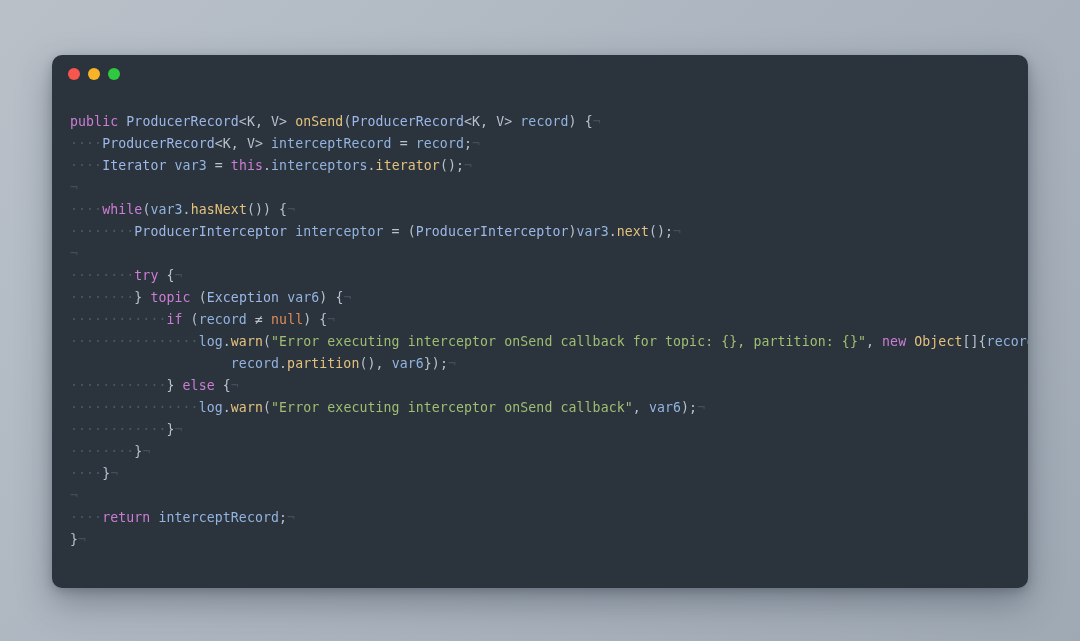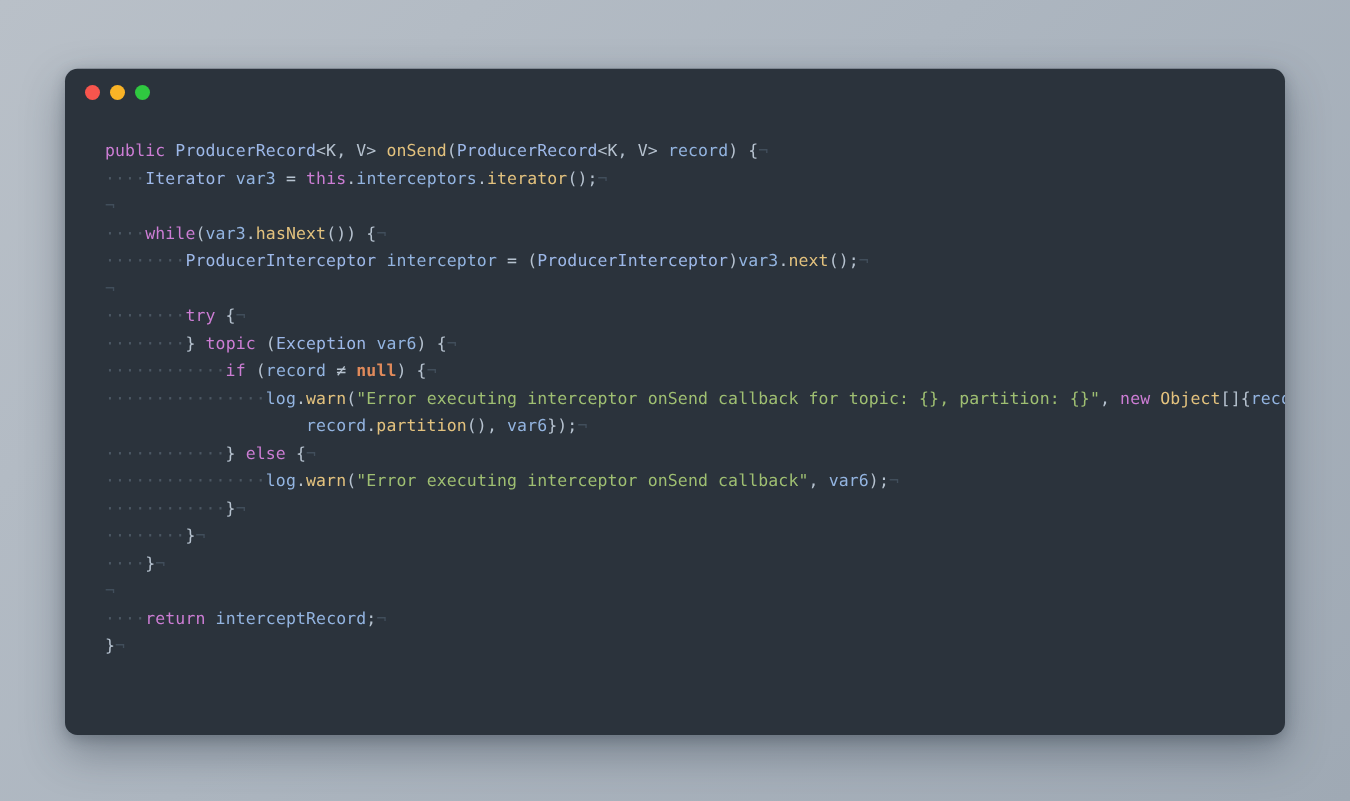--- a/index.html
+++ b/index.html
@@ -46,61 +46,62 @@
     height: 12px;
     border-radius: 50%;
     margin-right: 8px;
     display: inline-block;
   }
   .dot-close { background: #f7554d; }
   .dot-min   { background: #f9b326; }
   .dot-max   { background: #2fc840; }
 
   .code-area {
-    padding: 18px 0 0 18px;
+    padding: 18px 0 0 4px;
     box-sizing: border-box;
   }
 
   .code-line {
     height: 22px;
     line-height: 22px;
     font-size: 13.2px;
     white-space: pre;
     padding-left: 14px;
     letter-spacing: 0.1px;
     color: #a9b7c6;
   }
 
   
   .kw      { color: #cc7dd4; }   
   .type    { color: #9db8e8; }   
   .var     { color: #93b4e0; }   
   .fn      { color: #e3c27e; }   
   .str     { color: #9fbf72; }   
-  .lit     { color: #e08a5b; font-weight: bold; }   
+  .lit     { color: #e08a5b; }   
   .punc    { color: #b6c2cf; }   
   .cmt     { color: #7f8b99; }   
   .ws      { color: #4b5763; }   
   .eol     { color: #414e5b; }   
   .opr     { color: #b6c2cf; }   
 </style>
 </head>
 <body>
 
 <div class="stage">
   <div class="code-card">
 
     <div class="titlebar">
       <span class="dot dot-close"></span>
       <span class="dot dot-min"></span>
       <span class="dot dot-max"></span>
     </div>
 
     <div class="code-area" id="code-area">
         <div class="code-line"><span class="kw">public</span><span class="punc"> </span><span class="type">ProducerRecord</span><span class="punc">&lt;K, V&gt;</span><span class="punc"> </span><span class="fn">onSend</span><span class="punc">(</span><span class="type">ProducerRecord</span><span class="punc">&lt;K, V&gt;</span><span class="punc"> </span><span class="var">record</span><span class="punc">) {</span><span class="eol">¬</span></div>
+        <div class="code-line"><span class="ws">····</span><span class="type">ProducerRecord</span><span class="punc">&lt;K, V&gt;</span><span class="punc"> </span><span class="var">interceptRecord</span><span class="opr"> = </span><span class="var">record</span><span class="punc">;</span><span class="eol">¬</span></div>
         <div class="code-line"><span class="ws">····</span><span class="type">Iterator</span><span class="punc"> </span><span class="var">var3</span><span class="opr"> = </span><span class="kw">this</span><span class="punc">.</span><span class="var">interceptors</span><span class="punc">.</span><span class="fn">iterator</span><span class="punc">();</span><span class="eol">¬</span></div>
         <div class="code-line"><span class="eol">¬</span></div>
         <div class="code-line"><span class="ws">····</span><span class="kw">while</span><span class="punc">(</span><span class="var">var3</span><span class="punc">.</span><span class="fn">hasNext</span><span class="punc">()) {</span><span class="eol">¬</span></div>
         <div class="code-line"><span class="ws">········</span><span class="type">ProducerInterceptor</span><span class="punc"> </span><span class="var">interceptor</span><span class="opr"> = </span><span class="punc">(</span><span class="type">ProducerInterceptor</span><span class="punc">)</span><span class="var">var3</span><span class="punc">.</span><span class="fn">next</span><span class="punc">();</span><span class="eol">¬</span></div>
         <div class="code-line"><span class="eol">¬</span></div>
         <div class="code-line"><span class="ws">········</span><span class="kw">try</span><span class="punc"> {</span><span class="eol">¬</span></div>
         <div class="code-line"><span class="ws">········</span><span class="punc">} </span><span class="kw">topic</span><span class="punc"> (</span><span class="type">Exception</span><span class="punc"> </span><span class="var">var6</span><span class="punc">) {</span><span class="eol">¬</span></div>
         <div class="code-line"><span class="ws">············</span><span class="kw">if</span><span class="punc"> (</span><span class="var">record</span><span class="opr"> ≠ </span><span class="lit">null</span><span class="punc">) {</span><span class="eol">¬</span></div>
         <div class="code-line"><span class="ws">················</span><span class="var">log</span><span class="punc">.</span><span class="fn">warn</span><span class="punc">(</span><span class="str">"Error executing interceptor onSend callback for topic: {}, partition: {}"</span><span class="punc">, </span><span class="kw">new</span><span class="punc"> </span><span class="fn">Object</span><span class="punc">[]{</span><span class="var">record</span></div>
         <div class="code-line"><span class="punc">                    </span><span class="var">record</span><span class="punc">.</span><span class="fn">partition</span><span class="punc">(), </span><span class="var">var6</span><span class="punc">});</span><span class="eol">¬</span></div>

